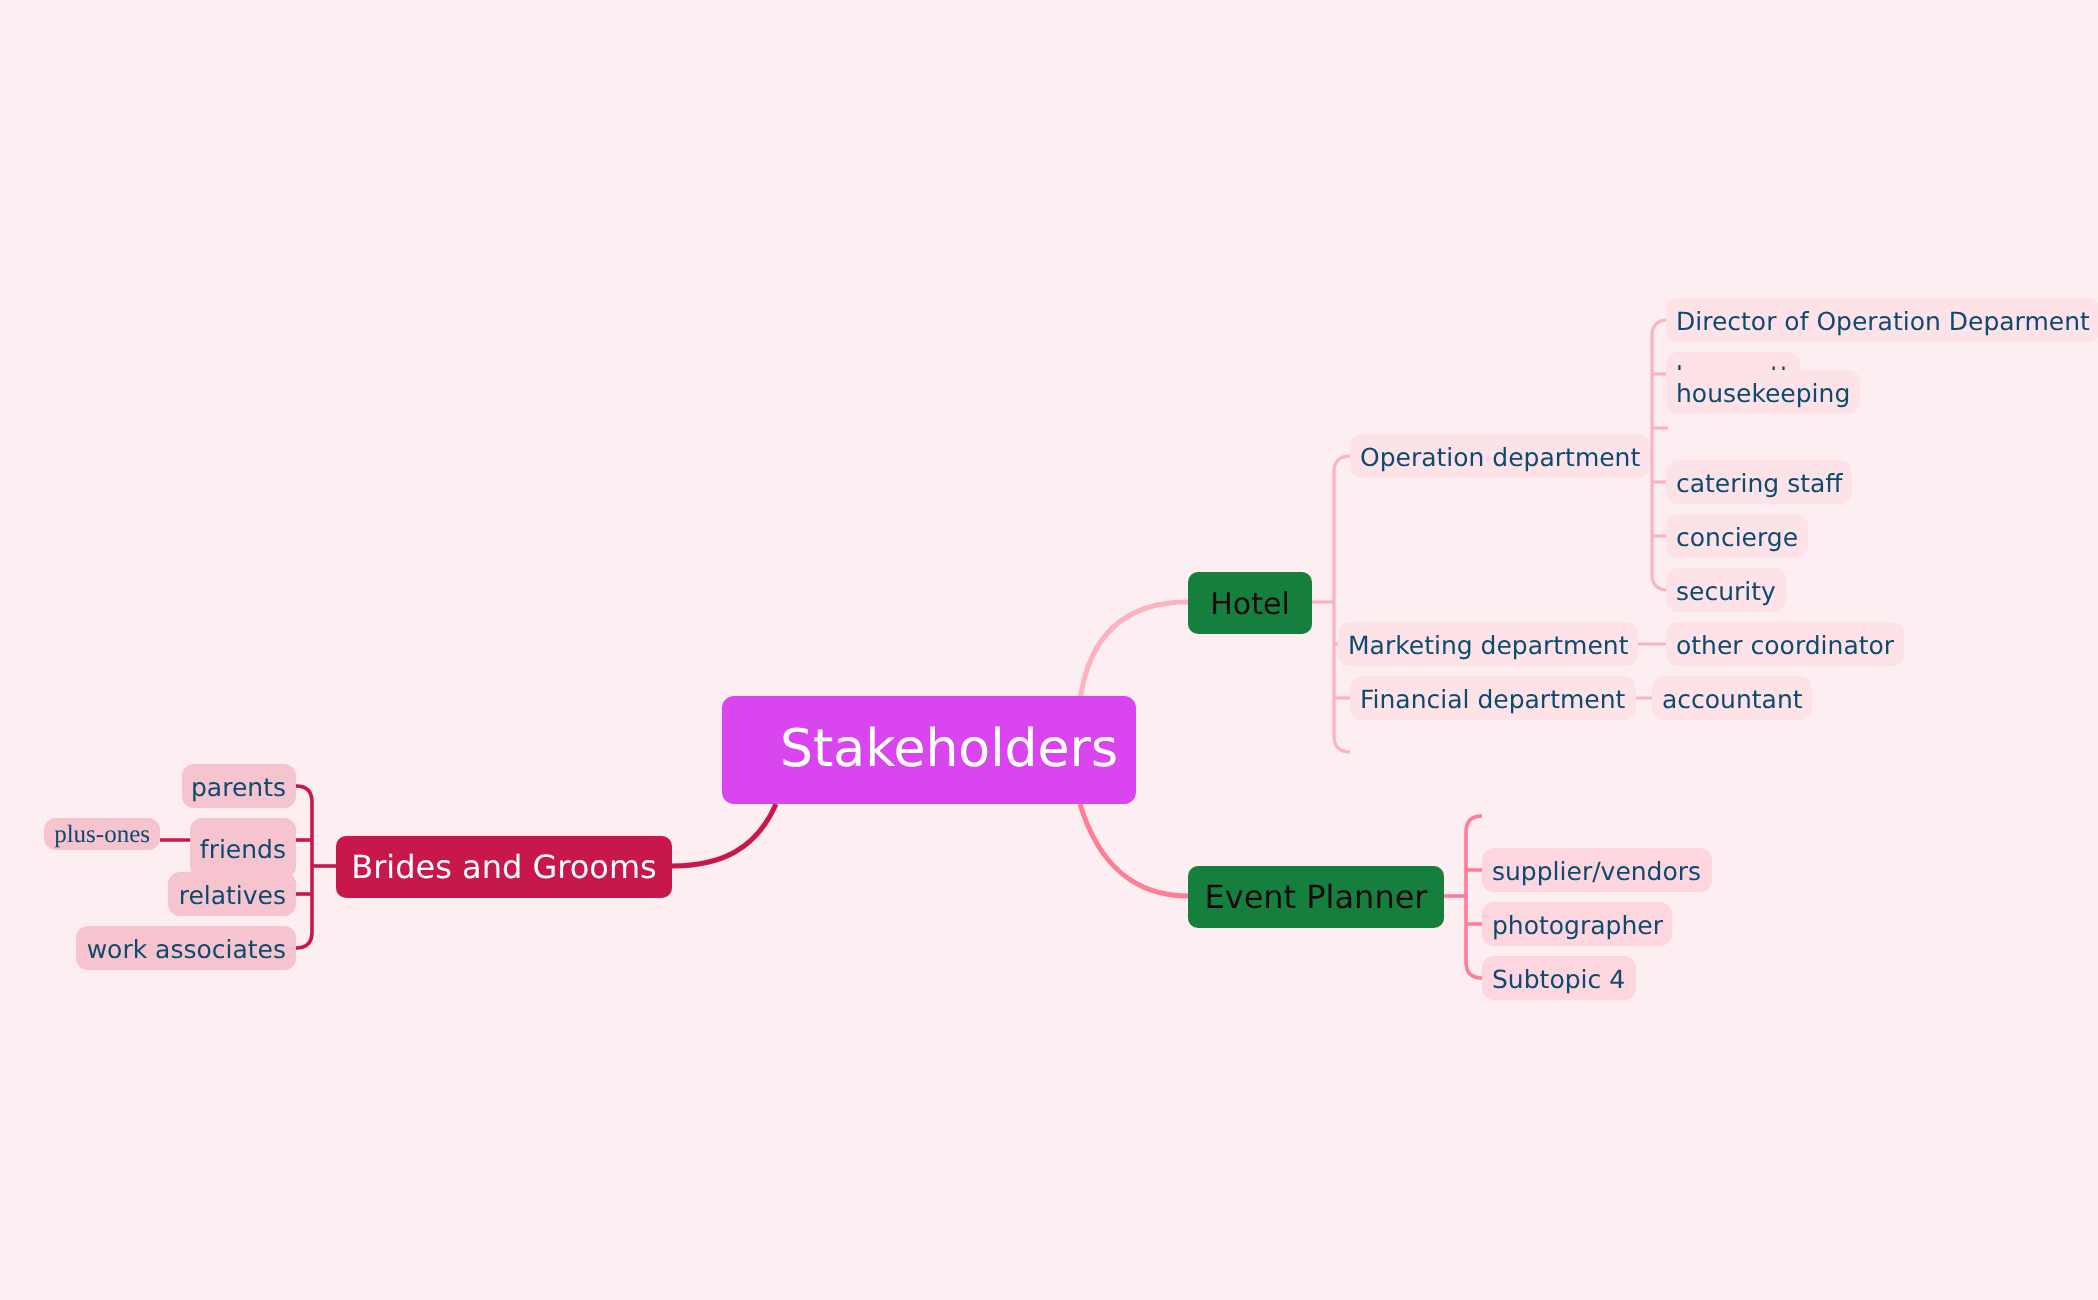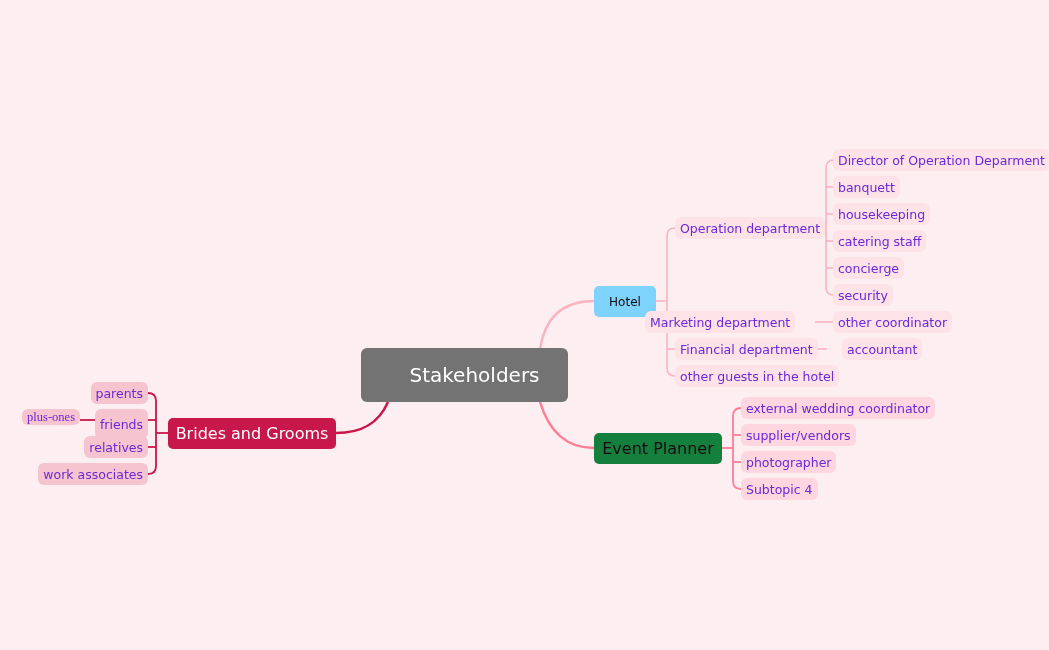--- a/index.html
+++ b/index.html
@@ -10,29 +10,29 @@
     position: relative;
   }
   #canvas { position: absolute; left: 0; top: 0; width: 1049px; height: 650px; }
   #lines { position: absolute; left: 0; top: 0; }
   .node {
     position: absolute; box-sizing: border-box;
     display: flex; align-items: center; justify-content: center;
     white-space: nowrap;
   }
   .root {
-    background: #737373; color: #ffffff; border-radius: 6px;
-    font-size: 20px;
+    background: #d946ef; color: #ffffff; border-radius: 6px;
+    font-size: 26px;
     padding-left: 20px;
   }
-  .main-hotel { background: #7dd3fc; color: #1a0a10; border-radius: 5px; font-size: 12px; }
+  .main-hotel { background: #15803d; color: #1a0a10; border-radius: 5px; font-size: 15px; }
   .main-event { background: #15803d; color: #1a0a10; border-radius: 5px; font-size: 16px; }
   .main-brides { background: #c8174a; color: #ffffff; border-radius: 5px; font-size: 16px; }
   .sub {
-    color: #6d28d9; font-size: 12.5px; border-radius: 6px; padding: 0 5px;
+    color: #0c4a6e; font-size: 12.5px; border-radius: 6px; padding: 0 5px;
   }
   .sub-hotel { background: #fde2e8; }
   .sub-event { background: #fdd6df; }
   .sub-brides { background: #f5c4cf; justify-content: flex-end; }
 </style>
 </head>
 <body>
 
 <div id="canvas">
   <svg id="lines" width="1049" height="650">
@@ -81,63 +81,57 @@
     <span>Stakeholders</span>
   </div>
 
   <div class="node main-hotel" style="left:594px;top:286px;width:62px;height:31px;">
     <span>Hotel</span>
   </div>
 
   <div class="node sub sub-hotel" style="left:675px;top:217px;height:22px;">
     <span>Operation department</span>
   </div>
-  <div class="node sub sub-hotel" style="left:645px;top:311px;height:22px;justify-content:center;">
+  <div class="node sub sub-hotel" style="left:669px;top:311px;height:22px;justify-content:center;">
     <span>Marketing department</span>
   </div>
   <div class="node sub sub-hotel" style="left:675px;top:338px;height:22px;text-align:center;">
     <span>Financial department</span>
-  </div>
-  <div class="node sub sub-hotel" style="left:675px;top:365px;height:22px;">
-    <span>other guests in the hotel</span>
   </div>
 
   <div class="node sub sub-hotel" style="left:833px;top:149px;height:22px;">
     <span>Director of Operation Deparment</span>
   </div>
   <div class="node sub sub-hotel" style="left:833px;top:176px;height:22px;">
     <span>banquett</span>
   </div>
-  <div class="node sub sub-hotel" style="left:833px;top:203px;height:22px;text-align:right;">
+  <div class="node sub sub-hotel" style="left:833px;top:185px;height:22px;text-align:right;">
     <span>housekeeping</span>
   </div>
   <div class="node sub sub-hotel" style="left:833px;top:230px;height:22px;">
     <span>catering staff</span>
   </div>
   <div class="node sub sub-hotel" style="left:833px;top:257px;height:22px;">
     <span>concierge</span>
   </div>
   <div class="node sub sub-hotel" style="left:833px;top:284px;height:22px;">
     <span>security</span>
   </div>
 
   <div class="node sub sub-hotel" style="left:833px;top:311px;height:22px;">
     <span>other coordinator</span>
   </div>
-  <div class="node sub sub-hotel" style="left:826px;top:338px;height:22px;margin-left:16px;">
+  <div class="node sub sub-hotel" style="left:826px;top:338px;height:22px;">
     <span>accountant</span>
   </div>
 
   <div class="node main-event" style="left:594px;top:433px;width:128px;height:31px;">
     <span>Event Planner</span>
   </div>
 
-  <div class="node sub sub-event" style="left:741px;top:397px;height:22px;">
-    <span>external wedding coordinator</span>
-  </div>
   <div class="node sub sub-event" style="left:741px;top:424px;height:22px;">
     <span>supplier/vendors</span>
   </div>
   <div class="node sub sub-event" style="left:741px;top:451px;height:22px;text-align:center;">
     <span>photographer</span>
   </div>
   <div class="node sub sub-event" style="left:741px;top:478px;height:22px;">
     <span>Subtopic 4</span>
   </div>
 

